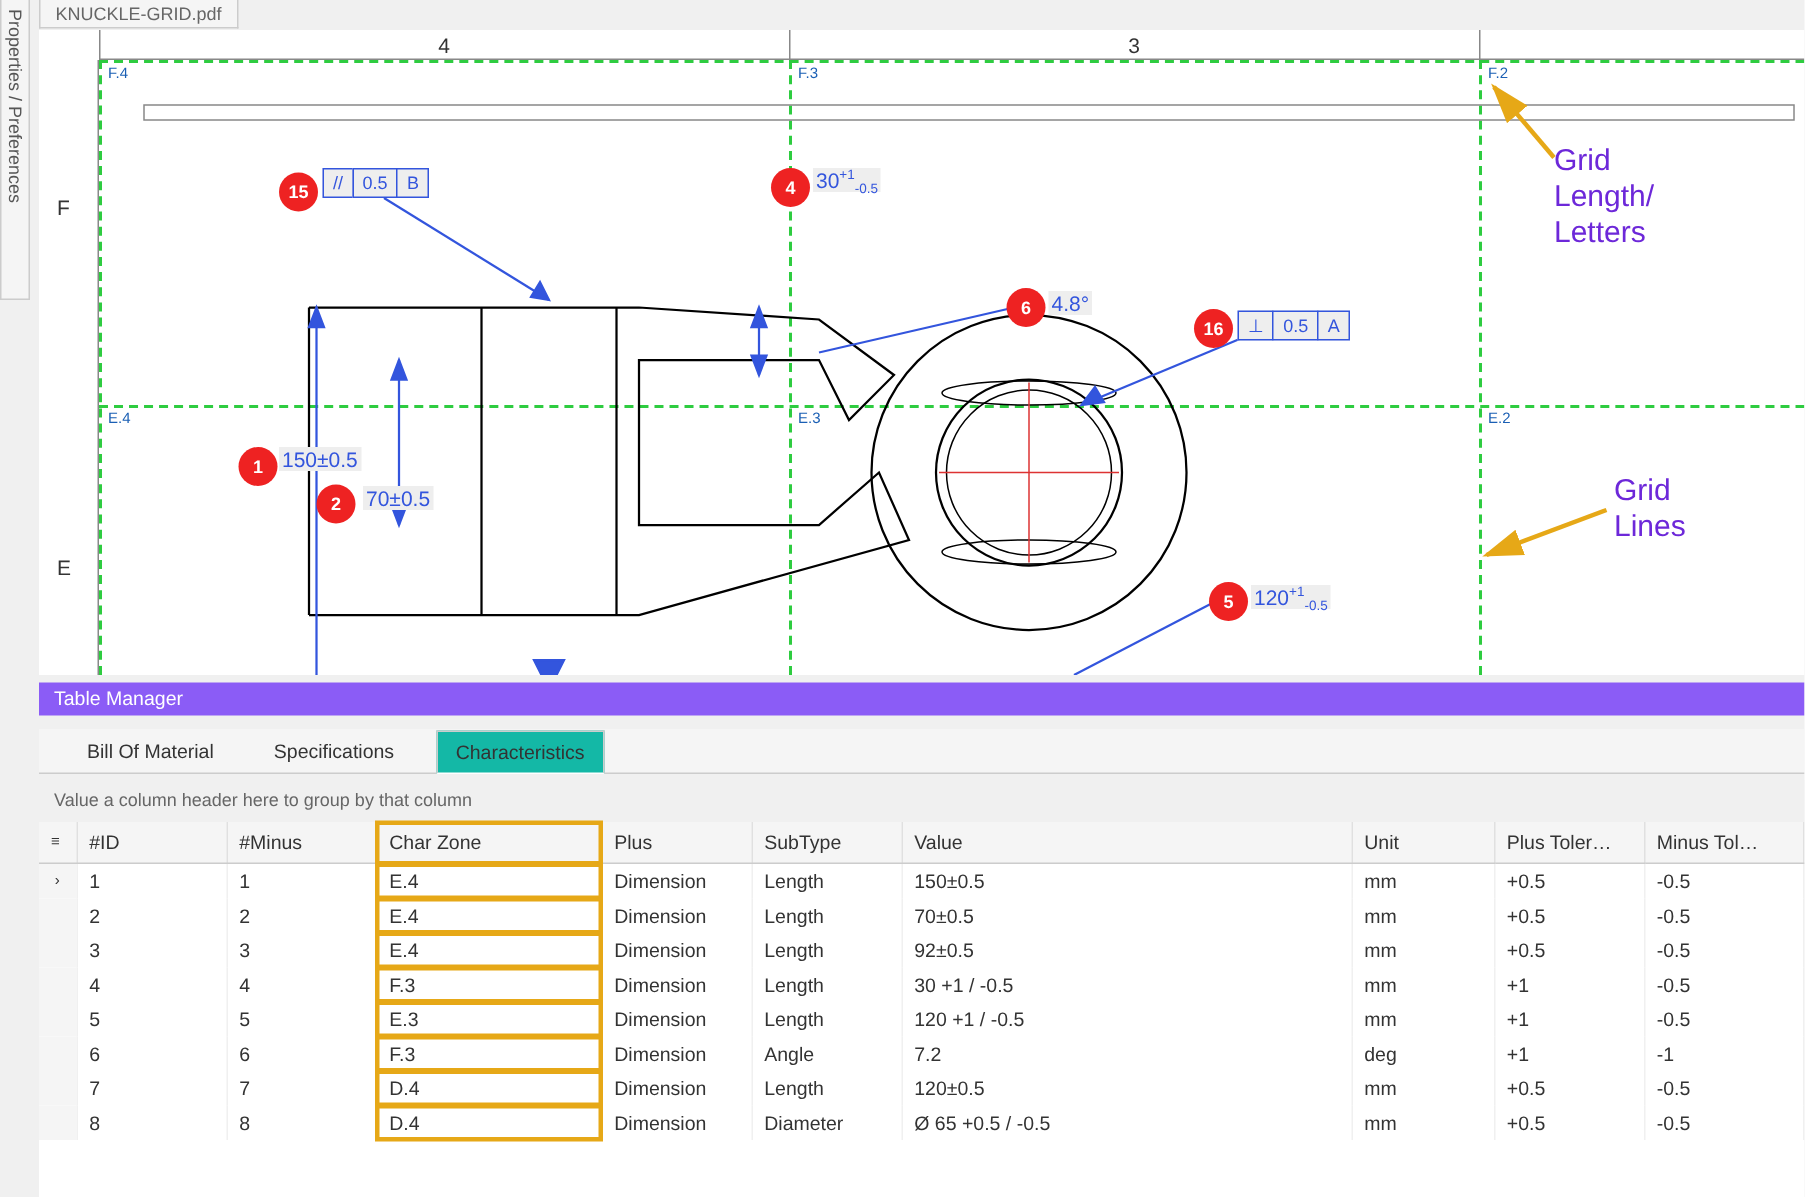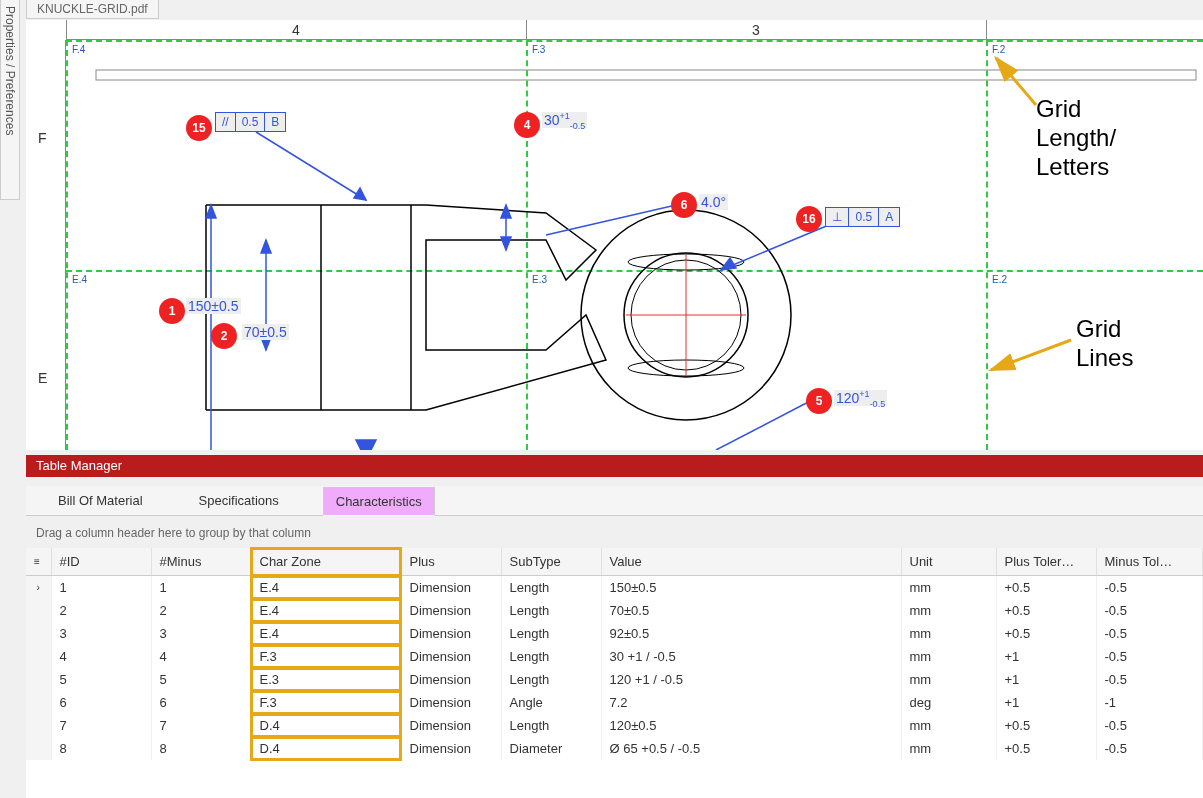--- a/index.html
+++ b/index.html
@@ -143,57 +143,57 @@
 }
 .fcf span {
   border: 1px solid #3355dd;
   padding: 2px 6px;
   margin-left: -1px;
   background: #eee;
 }
 
 .annot {
   position: absolute;
-  color: #000000;
-  font-size: 24px;
+  color: #6d28d9;
+  font-size: 20px;
   line-height: 1.2;
 }
 
 .panel-header {
   position: absolute;
   left: 26px;
   top: 455px;
   width: 1177px;
   height: 22px;
-  background: #b91c1c;
+  background: #8b5cf6;
   color: #fff;
   font-size: 13px;
   padding: 3px 10px;
 }
 .tabs {
   position: absolute;
   left: 26px;
   top: 486px;
   width: 1177px;
   height: 30px;
   display: flex;
-  gap: 32px;
+  gap: 16px;
   padding-left: 20px;
   align-items: center;
   border-bottom: 1px solid #ccc;
   background: #f5f5f5;
 }
 .tab {
   padding: 6px 12px;
   font-size: 13px;
   color: #333;
   cursor: pointer;
 }
 .tab.active {
-  background: #f0abfc;
+  background: #14b8a6;
   border: 1px solid #ccc;
   border-bottom: 1px solid #fff;
   margin-bottom: -1px;
 }
 .group-by {
   position: absolute;
   left: 26px;
   top: 520px;
   width: 1177px;
   height: 28px;
@@ -330,21 +330,21 @@
     <div class="balloon" style="left:730px; top:166px">16</div>
 
     <div class="dim-text" style="left:120px; top:258px">150±0.5</div>
     <div class="dim-text" style="left:176px; top:284px">70±0.5</div>
     <div class="dim-text" style="left:476px; top:72px">
       <span>30</span><sup>+1</sup><sub>-0.5</sub>
     </div>
     <div class="dim-text" style="left:768px; top:350px">
       <span>120</span><sup>+1</sup><sub>-0.5</sub>
     </div>
-    <div class="dim-text" style="left:633px; top:154px">4.0°</div>
+    <div class="dim-text" style="left:633px; top:154px">4.8°</div>
 
     <div class="fcf" style="left:150px; top:72px">
       <span>//</span>
       <span>0.5</span>
       <span>B</span>
     </div>
 
     <div class="fcf" style="left:760px; top:167px">
       <span>⊥</span>
       <span>0.5</span>
@@ -374,21 +374,21 @@
 </div>
 
 <div class="panel-header">Table Manager</div>
 
 <div class="tabs">
   <div class="tab">Bill Of Material</div>
   <div class="tab">Specifications</div>
   <div class="tab active">Characteristics</div>
 </div>
 
-<div class="group-by">Drag a column header here to group by that column</div>
+<div class="group-by">Value a column header here to group by that column</div>
 
 <div class="grid">
   <table>
     <colgroup>
       <col style="width:25px">
       <col style="width:100px">
       <col style="width:100px">
       <col style="width:150px">
       <col style="width:100px">
       <col style="width:100px">

